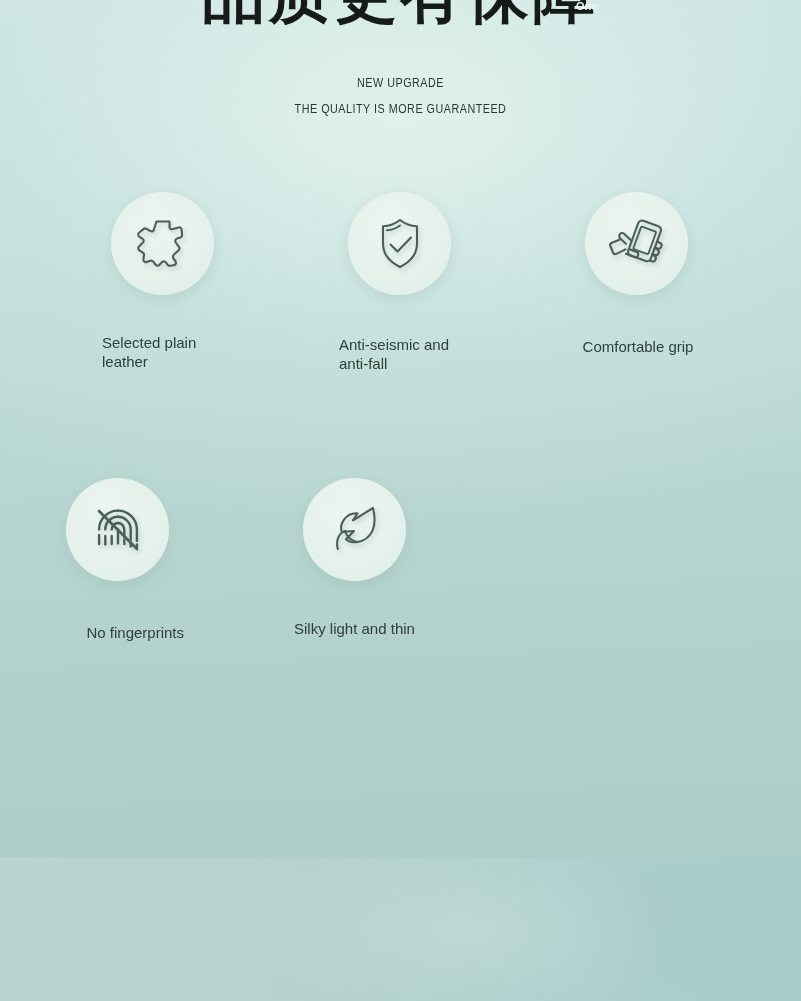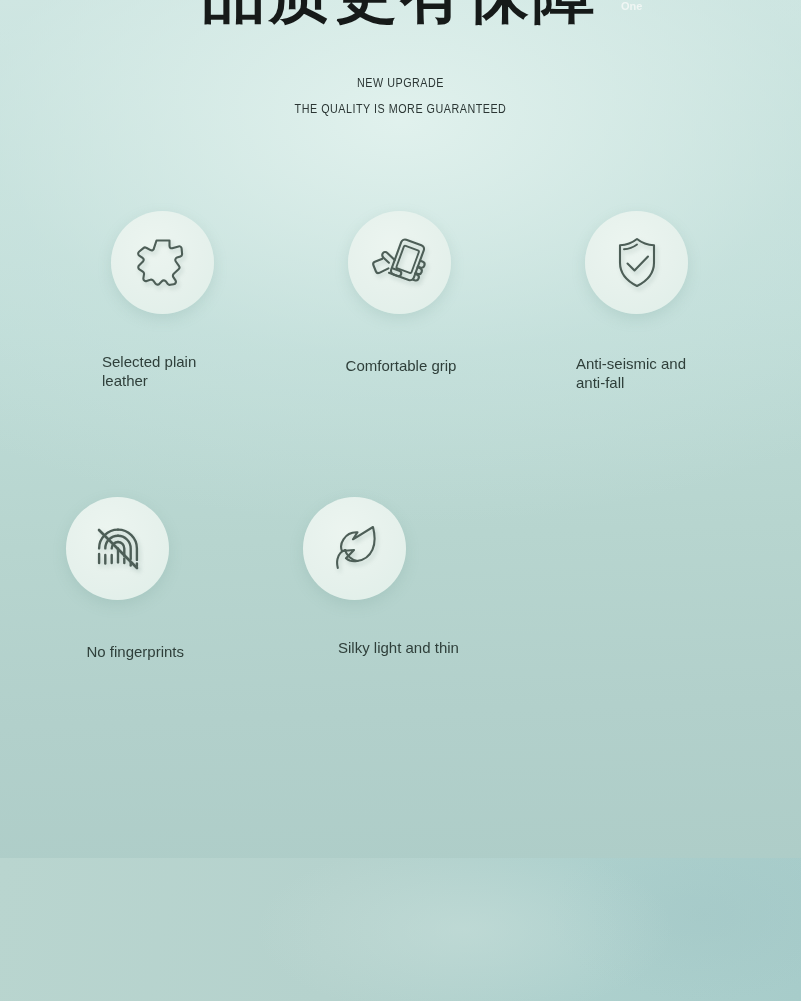--- a/index.html
+++ b/index.html
@@ -63,21 +63,20 @@
   .headline-badge {
     position: absolute;
     left: 576px;
     top: 0px;
     font-size: 11px;
     font-weight: 700;
     color: #f0f6f4;
     letter-spacing: 0px;
     line-height: 13px;
     font-family: "Liberation Sans", sans-serif;
-    margin-left: 45px;
   }
   .sub-a {
     margin-top: 46px;
     font-size: 12.5px;
     letter-spacing: 0.6px;
     color: #2b3634;
     transform: scaleX(0.86);
     font-family: "Liberation Sans", sans-serif;
   }
   .sub-b {
@@ -86,21 +85,21 @@
     letter-spacing: 0.6px;
     color: #2b3634;
     transform: scaleX(0.86);
     font-family: "Liberation Sans", sans-serif;
   }
 
   
   .grid {
     position: absolute;
     left: 0;
-    top: 186px;
+    top: 167px;
     width: 690px;
   }
   .row {
     display: flex;
     width: 801px;
     height: 286px;
   }
   .cell {
     position: relative;
     width: 237px;
@@ -154,21 +153,21 @@
     width: 120px;
     font-family: "Liberation Sans", sans-serif;
   }
   .cell.c0 .caption { left: 57px; text-align: left; }
   .cell.c1 .caption { left: 58px; width: 122px; text-align: center; top: 170px; }
   .cell.c2 .caption { left: 57px; width: 125px; text-align: left; top: 168px; }
 
   
   .row.r2 .cell.c0 .caption { left: 57px; top: 166px; width: 118px; }
   .row.r2 .cell.c1 .caption { left: 54px; top: 170px; width: 130px; text-align: right; }
-  .row.r2 .cell.c2 .caption { left: 57px; top: 166px; width: 122px; margin-left: 44px; }
+  .row.r2 .cell.c2 .caption { left: 57px; top: 166px; width: 122px; }
 
   
   .bottom-panel {
     position: absolute;
     left: 0;
     top: 858px;
     width: 801px;
     height: 143px;
     background:
       linear-gradient(100deg, #b9d5cf 0%, #b5d2cd 42%, #add0cd 72%, #a7ccca 100%);
@@ -203,49 +202,49 @@
 
       <div class="row r1">
 
         <div class="cell c0">
           <div class="circle">
             <svg width="62" height="62" viewBox="0 0 62 62">
               <path class="ico-stroke" d="M24.5 8.5 h13 v5.5 c0 1.6 1.2 2.6 2.7 2.2 l6.4 -1.8 c1.5 -.4 2.9 .6 3 2.1 l.5 5.4 c.1 1.1 -.6 2.1 -1.7 2.5 l-3.4 1.2 c-1.6 .6 -2.2 2.5 -1.2 3.9 l3.1 4.3 c.8 1.1 .7 2.6 -.3 3.5 l-4.6 4.3 c-1.1 1 -1.3 2.6 -.5 3.8 l2 3 c1 1.5 .1 3.5 -1.7 3.8 l-3.5 .6 c-1 .2 -2 -.2 -2.6 -1 l-1.8 -2.4 c-1 -1.3 -2.9 -1.4 -4 -.2 l-2.4 2.6 c-1.1 1.2 -3 1.1 -4 -.2 l-2.2 -2.9 c-.7 -.9 -1.9 -1.3 -3 -.9 l-3.6 1.2 c-1.8 .6 -3.6 -.9 -3.3 -2.8 l.6 -3.8 c.2 -1.1 -.3 -2.2 -1.2 -2.8 l-3.4 -2.2 c-1.3 -.9 -1.5 -2.7 -.4 -3.8 l4 -4.1 c1.1 -1.1 .9 -2.9 -.4 -3.7 l-3.4 -2.2 c-1.3 -.9 -1.4 -2.8 -.2 -3.8 l4.4 -3.7 c.8 -.7 1.9 -.8 2.8 -.3 l4.4 2.3 c1.5 .8 3.4 -.3 3.4 -2 z"></path>
             </svg>
           </div>
           <div class="caption">Selected plain leather</div>
+        </div>
+
+        <div class="cell c2">
+          <div class="circle">
+            <svg width="62" height="62" viewBox="0 0 62 62">
+              <path class="ico-stroke" d="M31 7 c-5 4 -11 6 -17 6.2 v17.5 c0 10.5 7.2 18.4 17 23.3 c9.8 -4.9 17 -12.8 17 -23.3 V13.2 C42 13 36 11 31 7 z"></path>
+              <path class="ico-thin" d="M31 12.5 c-4 3 -8.6 4.6 -13 4.8"></path>
+              <path class="ico-stroke" d="M21.5 31.5 L28.5 38.5 L42 24.5"></path>
+            </svg>
+          </div>
+          <div class="caption">Anti-seismic and anti-fall</div>
         </div>
 
         <div class="cell c1">
           <div class="circle">
             <svg width="62" height="62" viewBox="0 0 62 62">
               <g transform="rotate(20 31 31)">
                 <rect class="ico-stroke" x="25" y="7" width="24" height="37" rx="4"></rect>
                 <rect class="ico-thin" x="29" y="13" width="16" height="24" rx="1.5"></rect>
                 <path class="ico-stroke" d="M25 30 L16 26 c-2.2 -1 -4.2 .1 -4.5 2 c-.3 1.9 .9 3.2 2.6 3.9 l6.4 2.6"></path>
                 <path class="ico-stroke" d="M13 33 L7 38.5 c-1.2 1.1 -1.2 2.6 -.2 3.7 l4.5 5 c1 1.1 2.6 1.1 3.7 .1 L22 40"></path>
                 <path class="ico-stroke" d="M24 44 h9 c1.6 0 2.9 -1.2 2.9 -2.7 c0 -1.5 -1.3 -2.7 -2.9 -2.7 h-6.6"></path>
                 <path class="ico-stroke" d="M49 22 h2.6 c1.8 0 3.2 1.4 3.2 3.1 c0 1.7 -1.4 3.1 -3.2 3.1 H49"></path>
                 <path class="ico-stroke" d="M49 29 h2.2 c1.8 0 3.2 1.4 3.2 3.1 c0 1.7 -1.4 3.1 -3.2 3.1 H49"></path>
                 <path class="ico-stroke" d="M49 36 h1.6 c1.8 0 3.2 1.4 3.2 3.1 c0 1.7 -1.4 3.1 -3.2 3.1 H49"></path>
               </g>
             </svg>
           </div>
           <div class="caption">Comfortable grip</div>
-        </div>
-
-        <div class="cell c2">
-          <div class="circle">
-            <svg width="62" height="62" viewBox="0 0 62 62">
-              <path class="ico-stroke" d="M31 7 c-5 4 -11 6 -17 6.2 v17.5 c0 10.5 7.2 18.4 17 23.3 c9.8 -4.9 17 -12.8 17 -23.3 V13.2 C42 13 36 11 31 7 z"></path>
-              <path class="ico-thin" d="M31 12.5 c-4 3 -8.6 4.6 -13 4.8"></path>
-              <path class="ico-stroke" d="M21.5 31.5 L28.5 38.5 L42 24.5"></path>
-            </svg>
-          </div>
-          <div class="caption">Anti-seismic and anti-fall</div>
         </div>
 
       </div>
 
       <div class="row r2">
 
 
         <div class="cell c1">
           <div class="circle">
             <svg width="64" height="64" viewBox="0 0 64 64">

